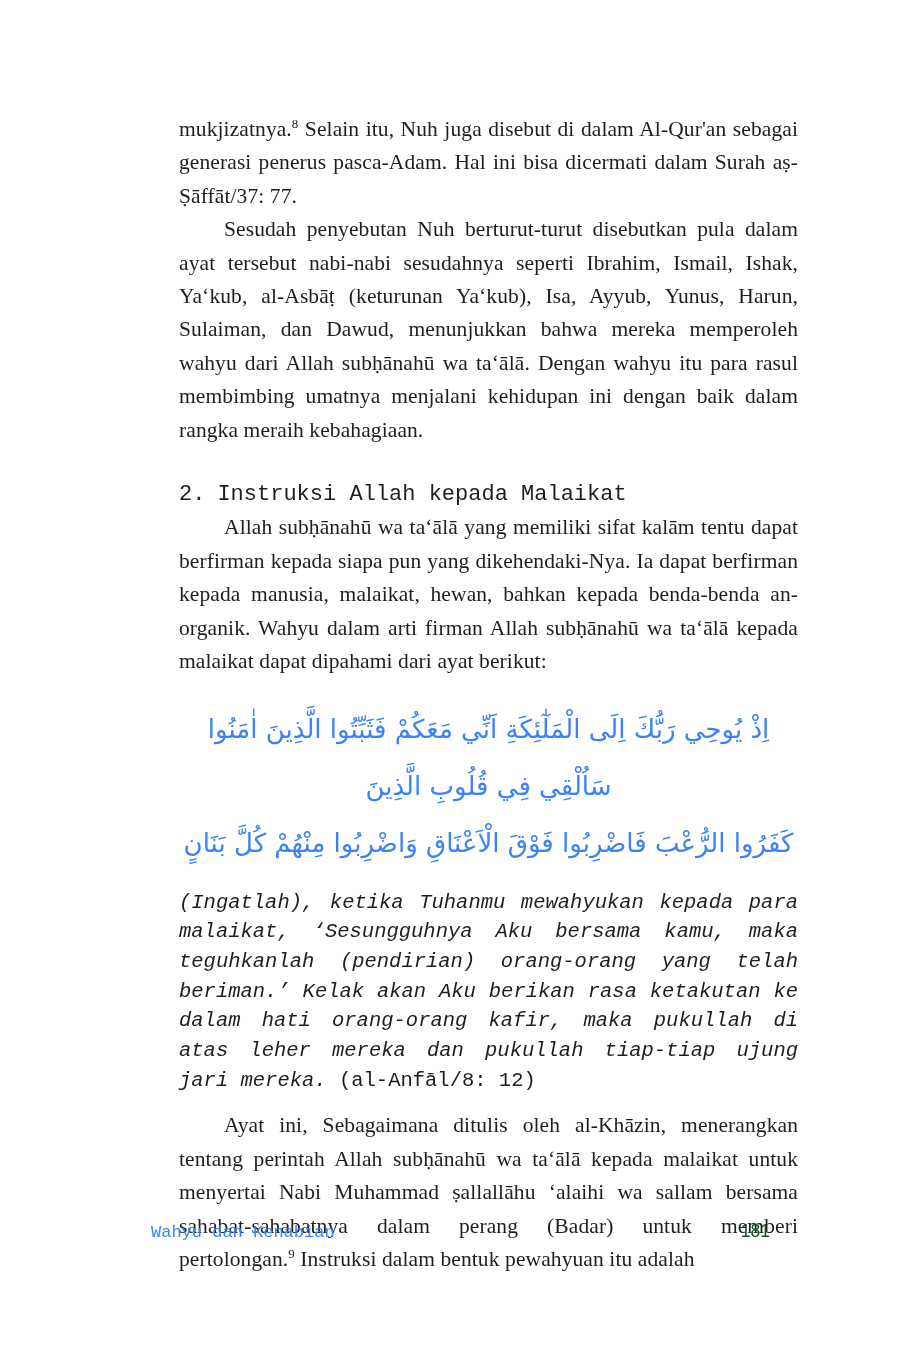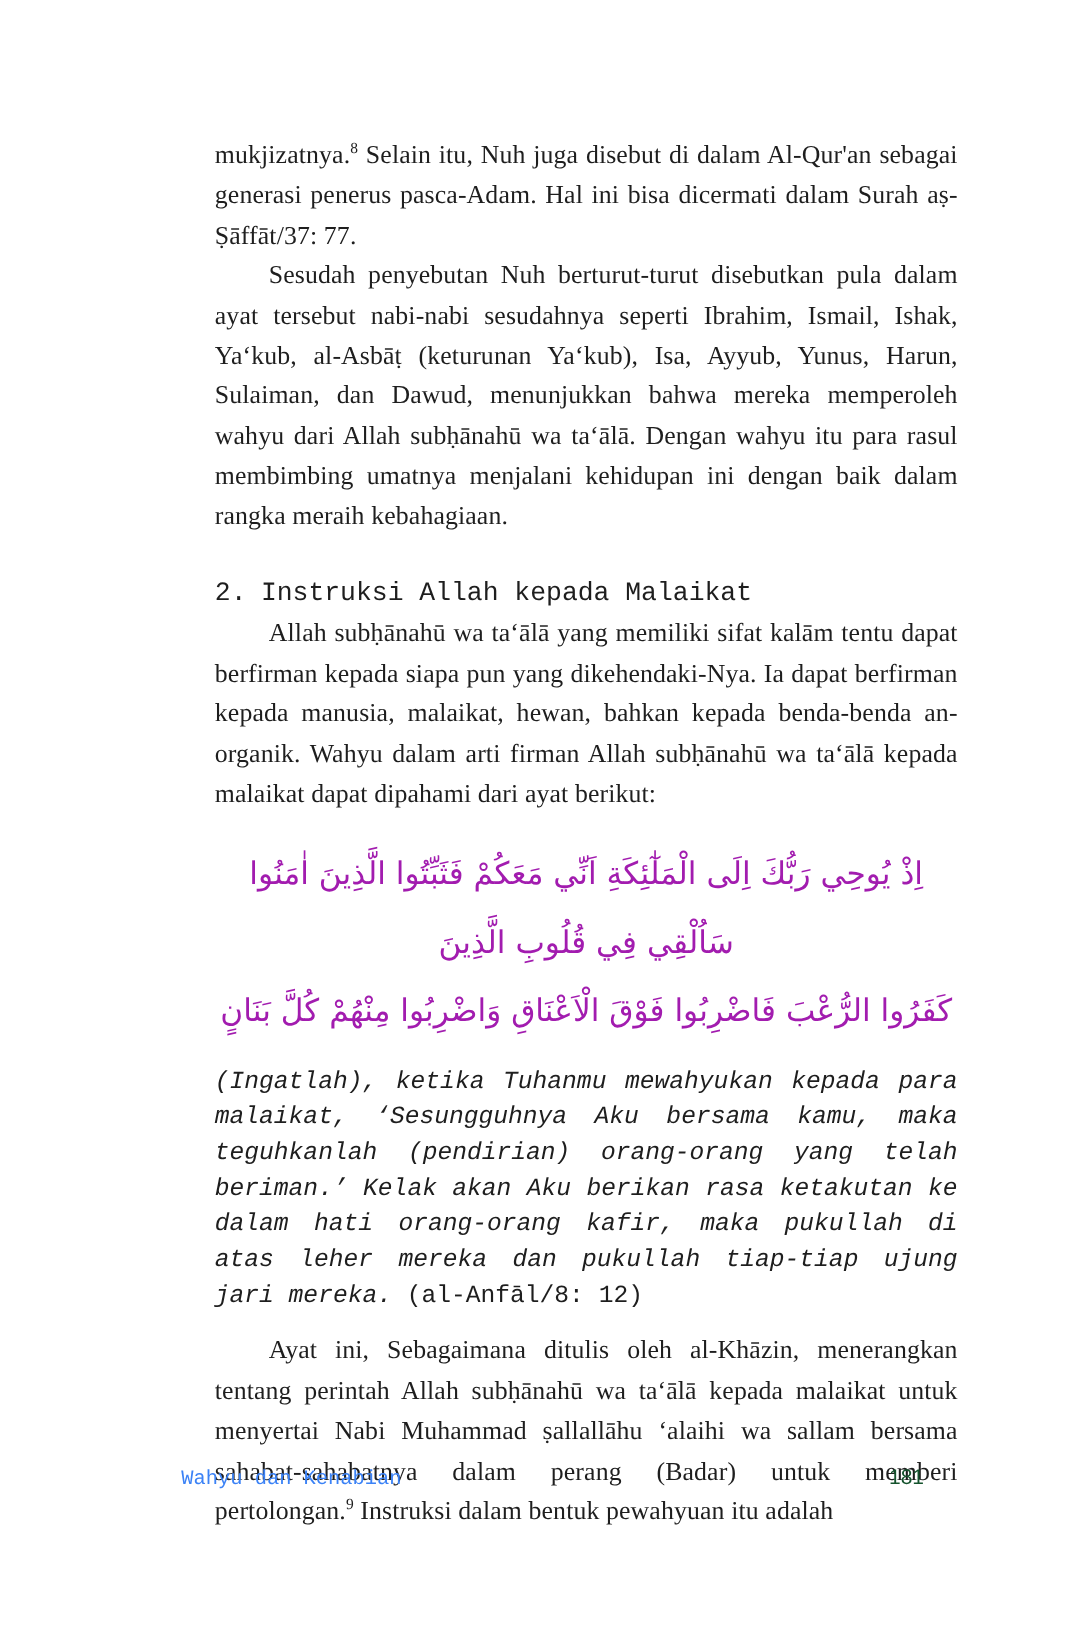--- a/index.html
+++ b/index.html
@@ -44,21 +44,21 @@
     font-family: Liberation Mono, monospace;
   }
   h2.heading .h-num { margin-right: 12px; }
   .arabic {
     direction: rtl;
     margin: 22px 0 16px 0;
     font-family: "DejaVu Sans", sans-serif;
     font-size: 26px;
     line-height: 57px;
     text-align: center;
-    color: #a21caf;
+    color: #3b82f6;
   }
   p.translation {
     margin: 14px 0 0 0;
     font-size: 20.5px;
     line-height: 29.7px;
     text-align: justify;
     font-family: Liberation Mono, monospace;
   }
   p.translation .it { font-style: italic; }
   p.translation .ref { font-style: normal; }

